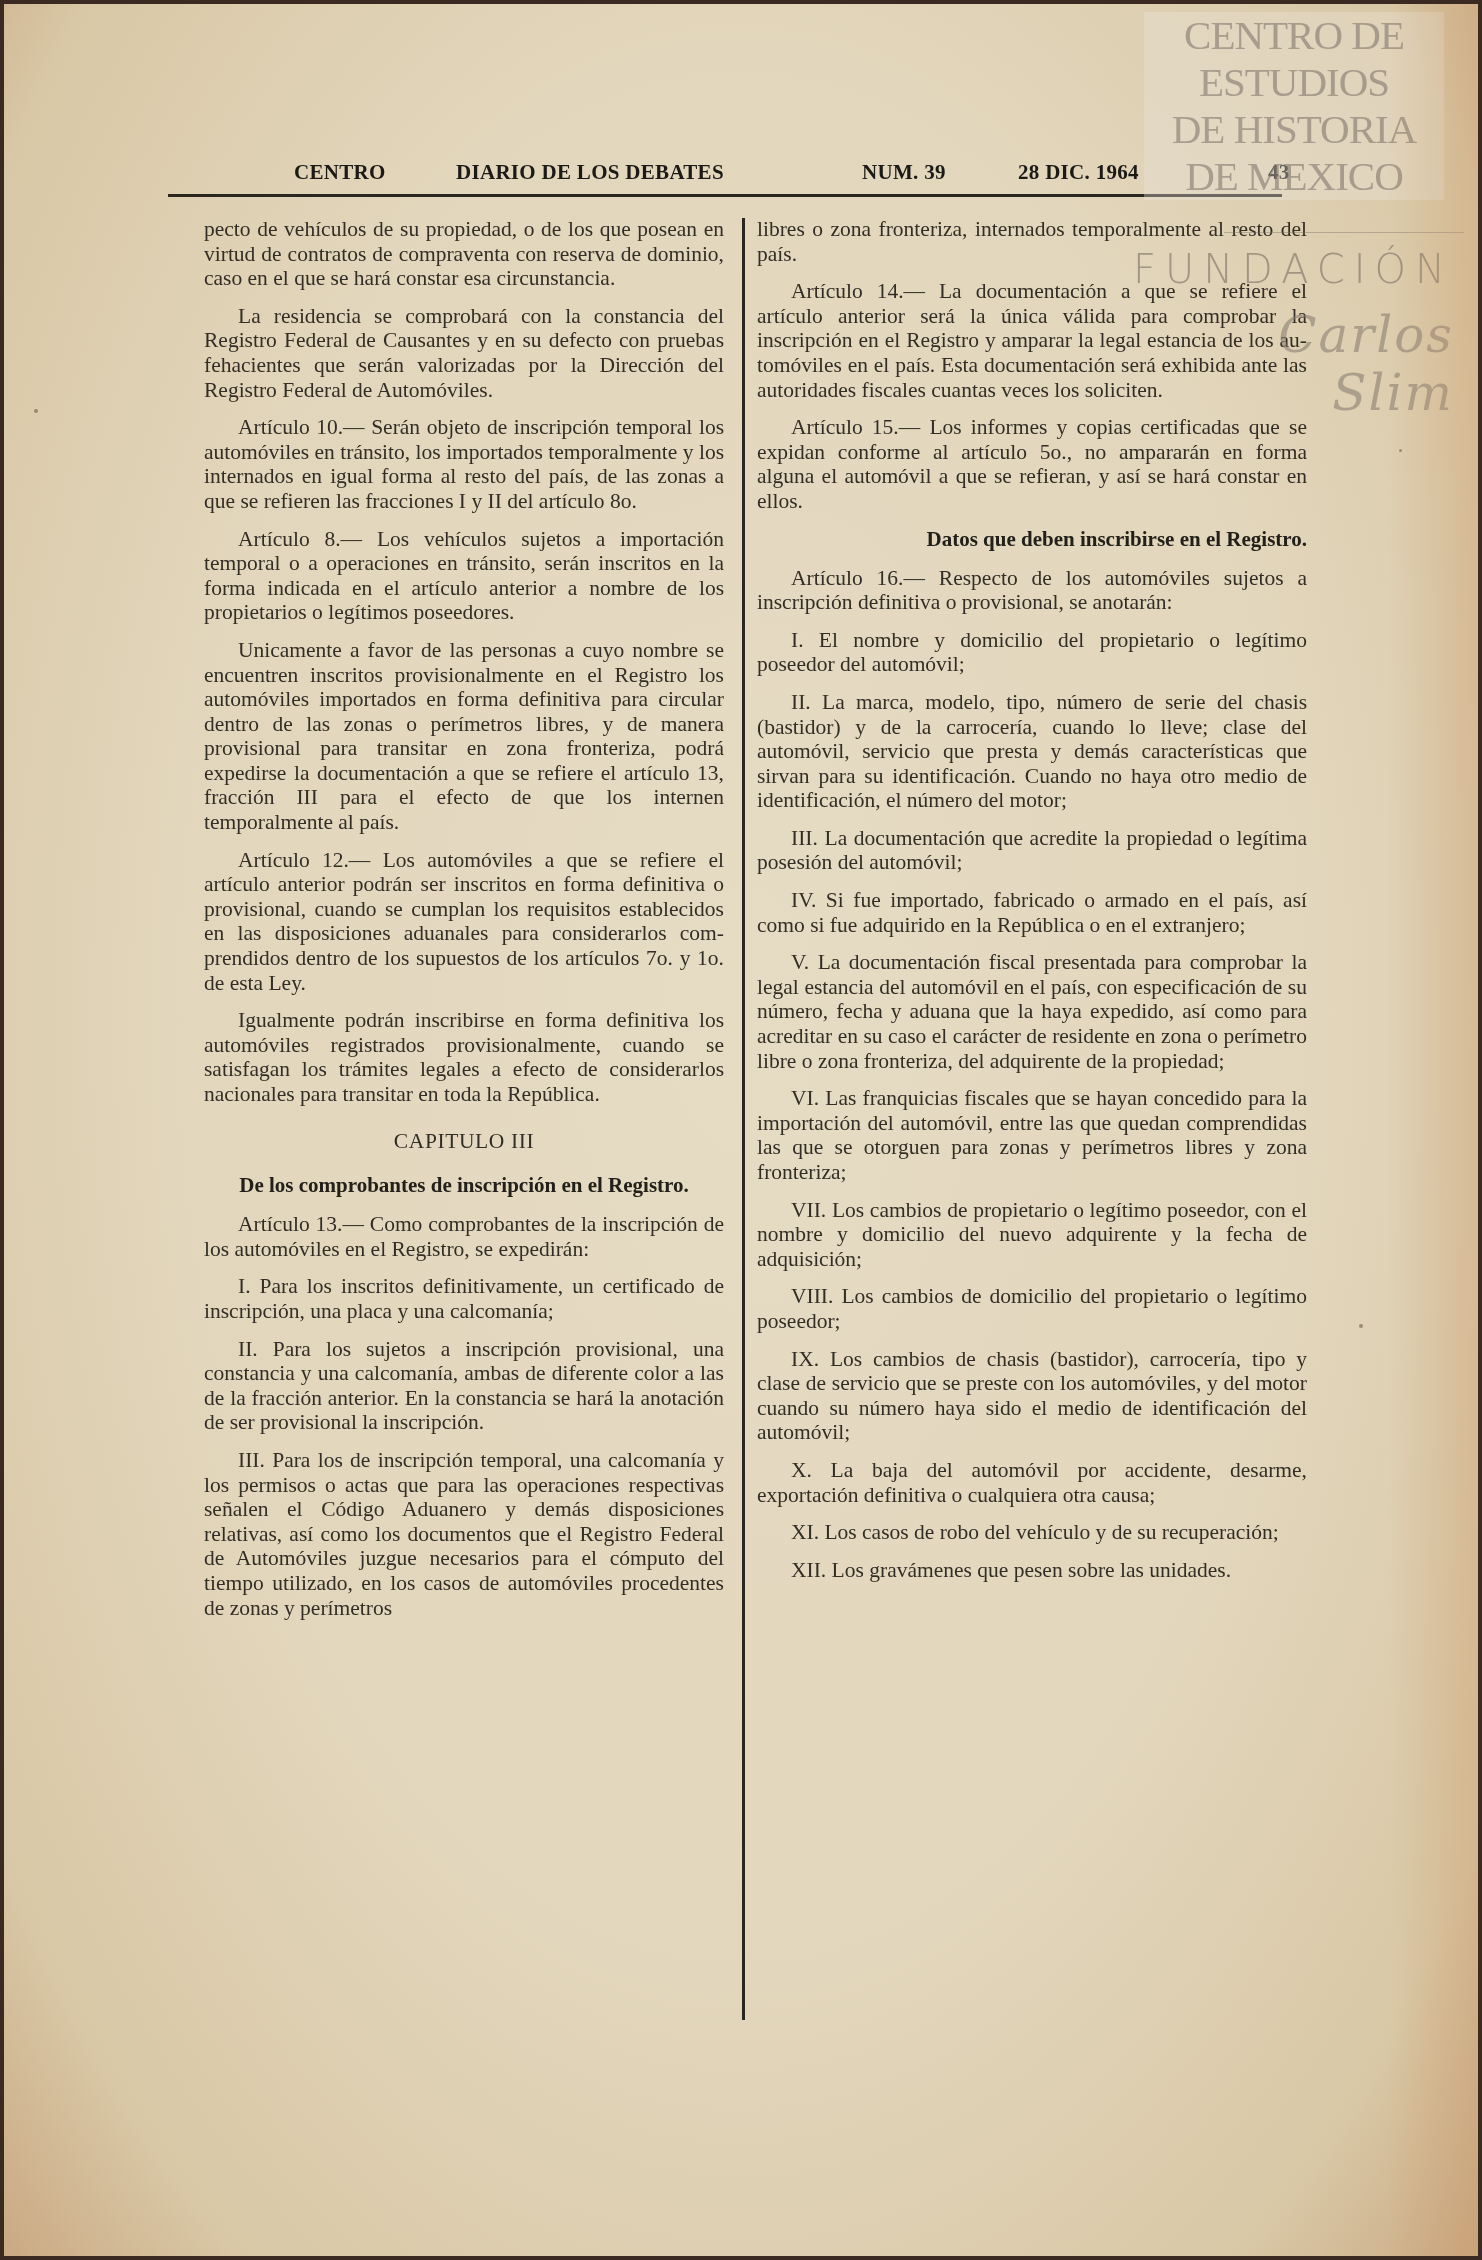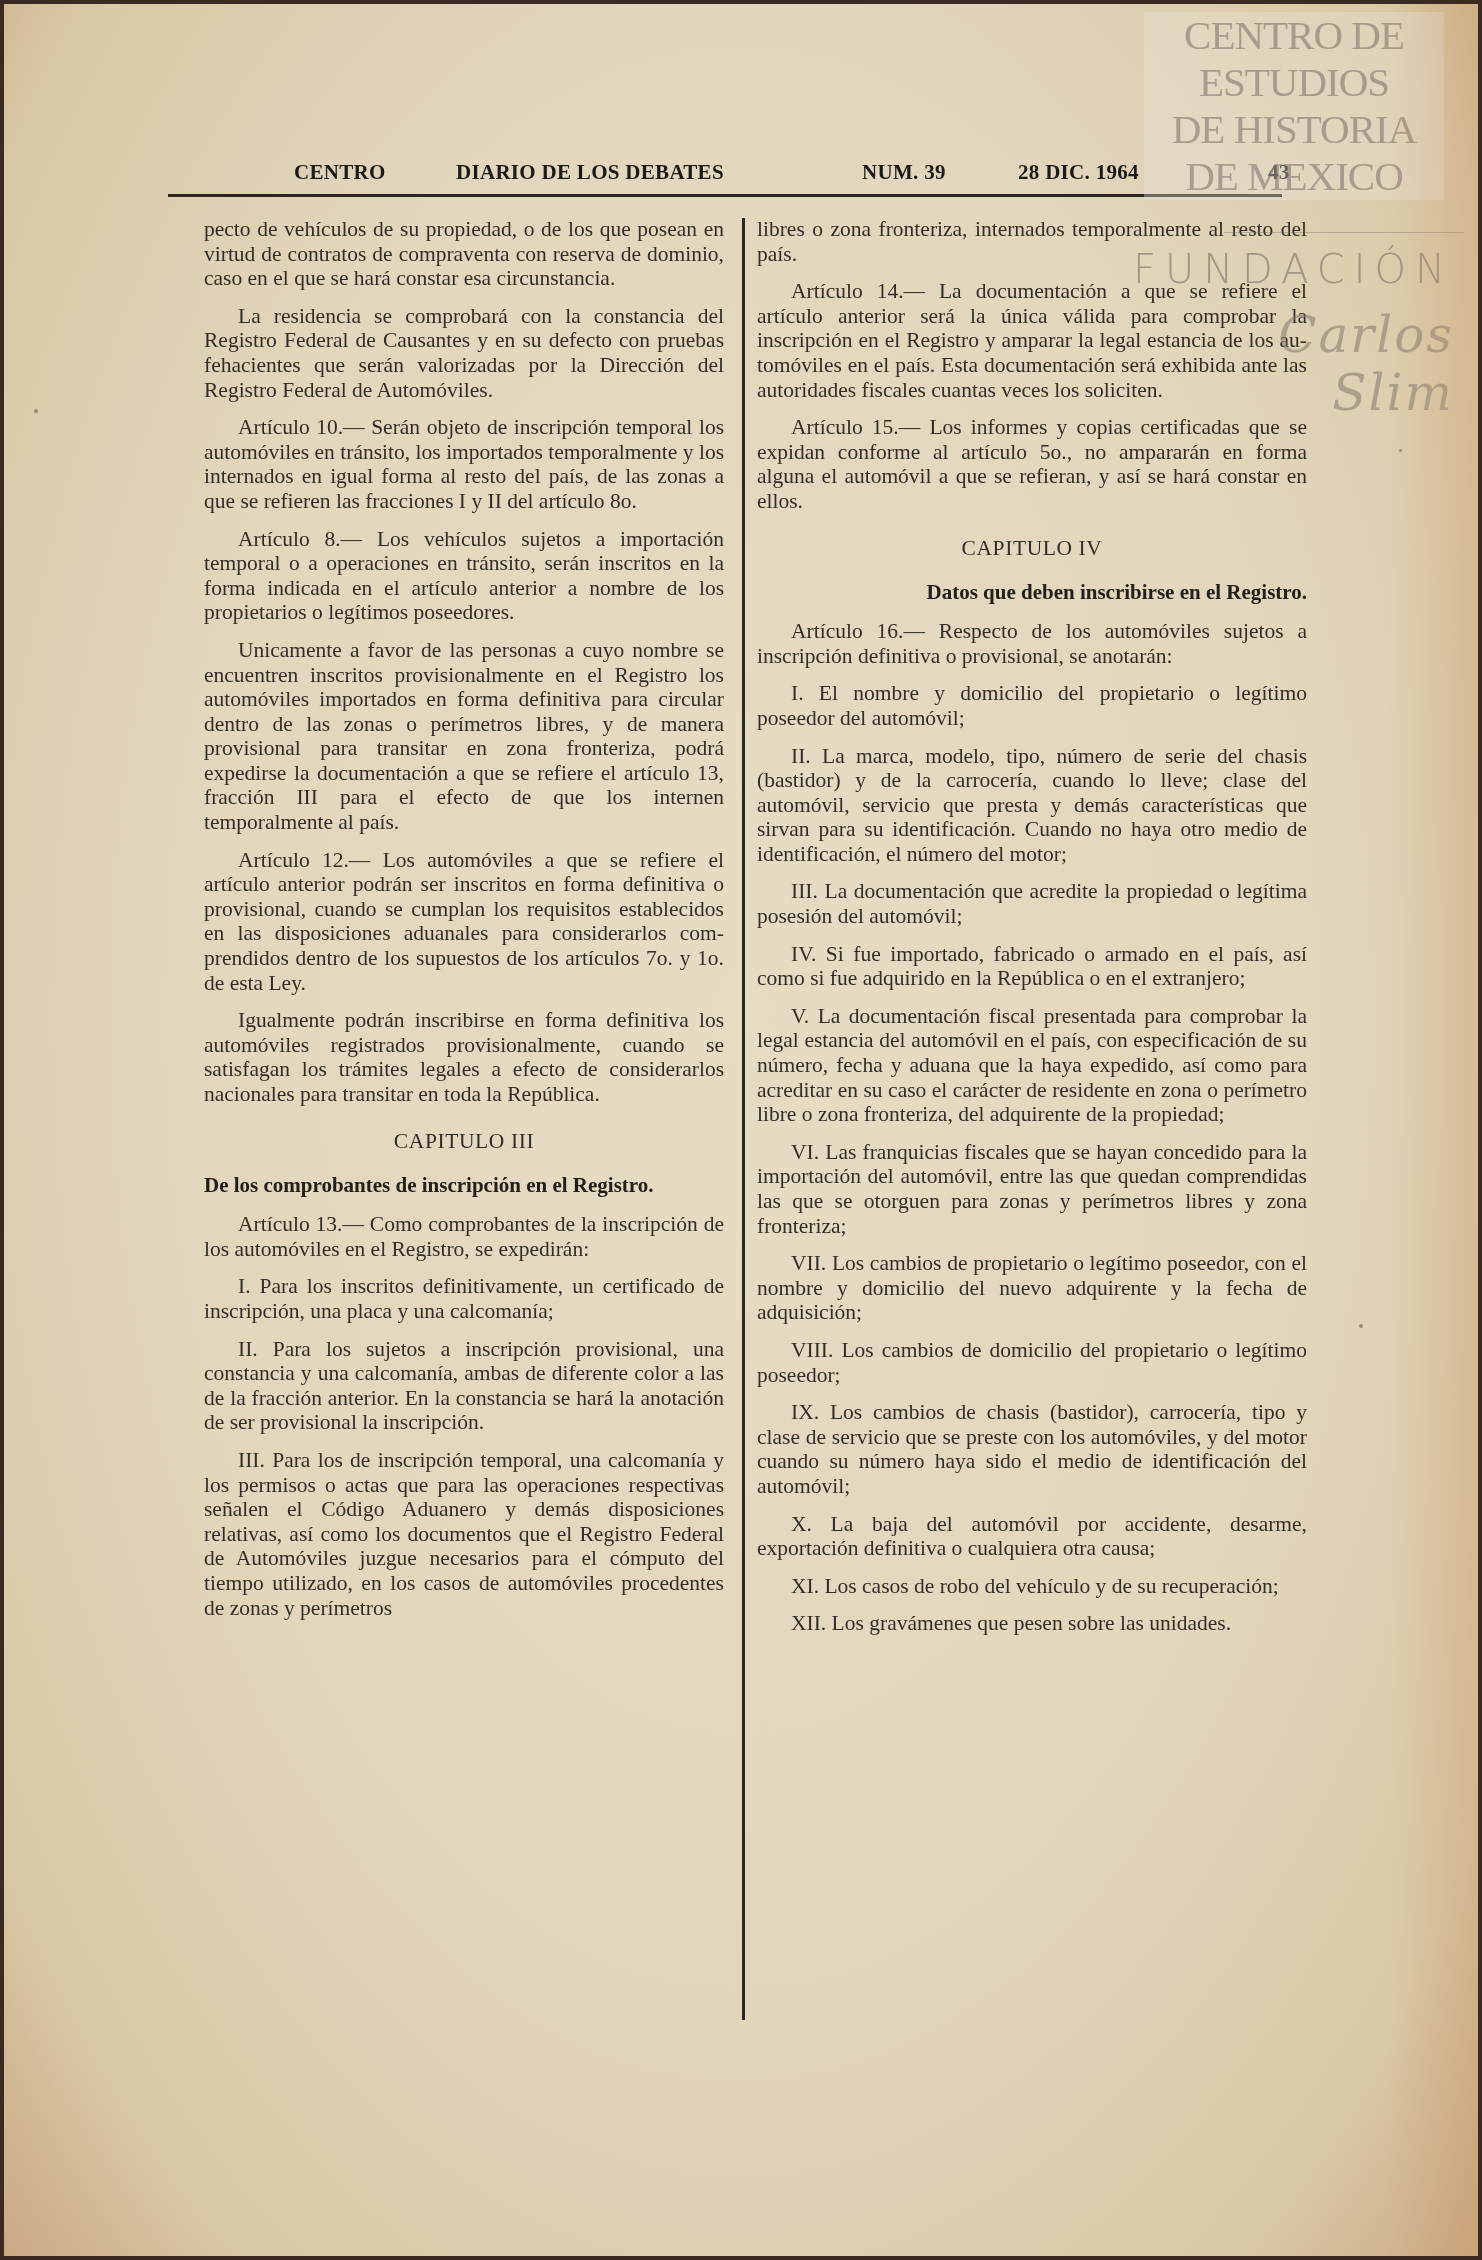--- a/index.html
+++ b/index.html
@@ -45,21 +45,21 @@
   .col.left { left: 200px; width: 520px; }
   .col.right { left: 753px; width: 550px; }
   .col p { margin: 0 0 13px 0; text-indent: 34px; hyphens: manual; }
   .col p.noindent { text-indent: 0; }
   .col p.gap { margin-top: 4px; }
   .chapter {
     text-align: center; font-size: 21.5px; letter-spacing: 0.6px;
     margin: 22px 0 20px 0; text-indent: 0;
   }
   .subtitle {
-    font-weight: bold; font-size: 21px; text-indent: 0;
+    text-align: center; font-weight: bold; font-size: 21px; text-indent: 0;
     margin: 0 0 14px 0; line-height: 25px; color: #23201a;
   }
   .watermark {
     position: absolute; right: 14px; top: 0; width: 310px; height: 370px;
     color: rgba(120,110,100,0.55); text-align: right; font-family: "Liberation Sans", sans-serif;
     pointer-events: none;
   }
   .wm-block { position: absolute; right: 20px; top: 8px; width: 300px; text-align: center;
     font-family: "Liberation Serif", serif; font-size: 41px; line-height: 47px; letter-spacing: -1px;
     background: rgba(235,230,222,0.35); }
@@ -99,21 +99,20 @@
     <p>Artículo 13.— Como comprobantes de la inscripción de los automóviles en el Registro, se expedirán:</p>
     <p>I. Para los inscritos definitivamente, un certificado de inscripción, una placa y una calcomanía;</p>
     <p class="gap">II. Para los sujetos a inscripción provisio­nal, una constancia y una calcomanía, ambas de diferente color a las de la fracción anterior. En la constancia se hará la anotación de ser provisional la inscripción.</p>
     <p>III. Para los de inscripción temporal, una calcomanía y los permisos o actas que para las operaciones respectivas señalen el Código Aduanero y demás disposiciones relativas, así como los documentos que el Registro Federal de Automóviles juzgue necesarios para el cómputo del tiempo utilizado, en los casos de automóviles procedentes de zonas y perímetros</p>
   </div>
 
   <div class="col right">
     <p class="noindent">libres o zona fronteriza, internados temporal­mente al resto del país.</p>
     <p>Artículo 14.— La documentación a que se refiere el artículo anterior será la única vá­lida para comprobar la inscripción en el Re­gistro y amparar la legal estancia de los au­tomóviles en el país. Esta documentación será exhibida ante las autoridades fiscales cuantas veces los soliciten.</p>
     <p class="gap">Artículo 15.— Los informes y copias certi­ficadas que se expidan conforme al artículo 5o., no ampararán en forma alguna el auto­móvil a que se refieran, y así se hará cons­tar en ellos.</p>
-    <div class="chapter">CAPITULO IV</div>
     <div class="subtitle" style="text-align:right;">Datos que deben inscribirse en el Registro.</div>
     <p>Artículo 16.— Respecto de los automóviles sujetos a inscripción definitiva o provisional, se anotarán:</p>
     <p>I. El nombre y domicilio del propietario o legítimo poseedor del automóvil;</p>
     <p>II. La marca, modelo, tipo, número de se­rie del chasis (bastidor) y de la carrocería, cuando lo lleve; clase del automóvil, servicio que presta y demás características que sirvan para su identificación. Cuando no haya otro medio de identificación, el número del motor;</p>
     <p>III. La documentación que acredite la pro­piedad o legítima posesión del automóvil;</p>
     <p>IV. Si fue importado, fabricado o armado en el país, así como si fue adquirido en la República o en el extranjero;</p>
     <p>V. La documentación fiscal presentada pa­ra comprobar la legal estancia del automóvil en el país, con especificación de su número, fecha y aduana que la haya expedido, así co­mo para acreditar en su caso el carácter de re­sidente en zona o perímetro libre o zona fron­teriza, del adquirente de la propiedad;</p>
     <p class="gap">VI. Las franquicias fiscales que se hayan concedido para la importación del automóvil, entre las que quedan comprendidas las que se otorguen para zonas y perímetros libres y zona fronteriza;</p>
     <p>VII. Los cambios de propietario o legí­timo poseedor, con el nombre y domicilio del nuevo adquirente y la fecha de adquisición;</p>
     <p>VIII. Los cambios de domicilio del pro­pietario o legítimo poseedor;</p>

